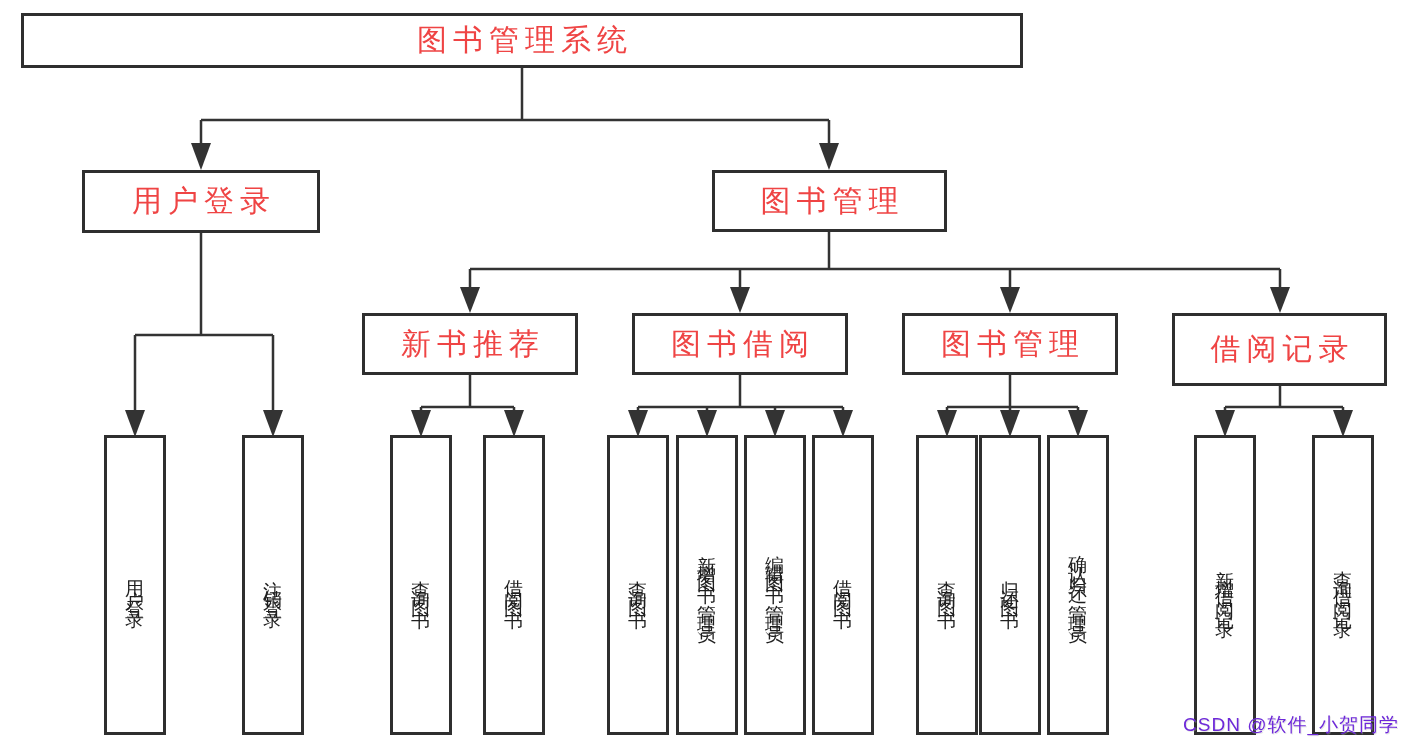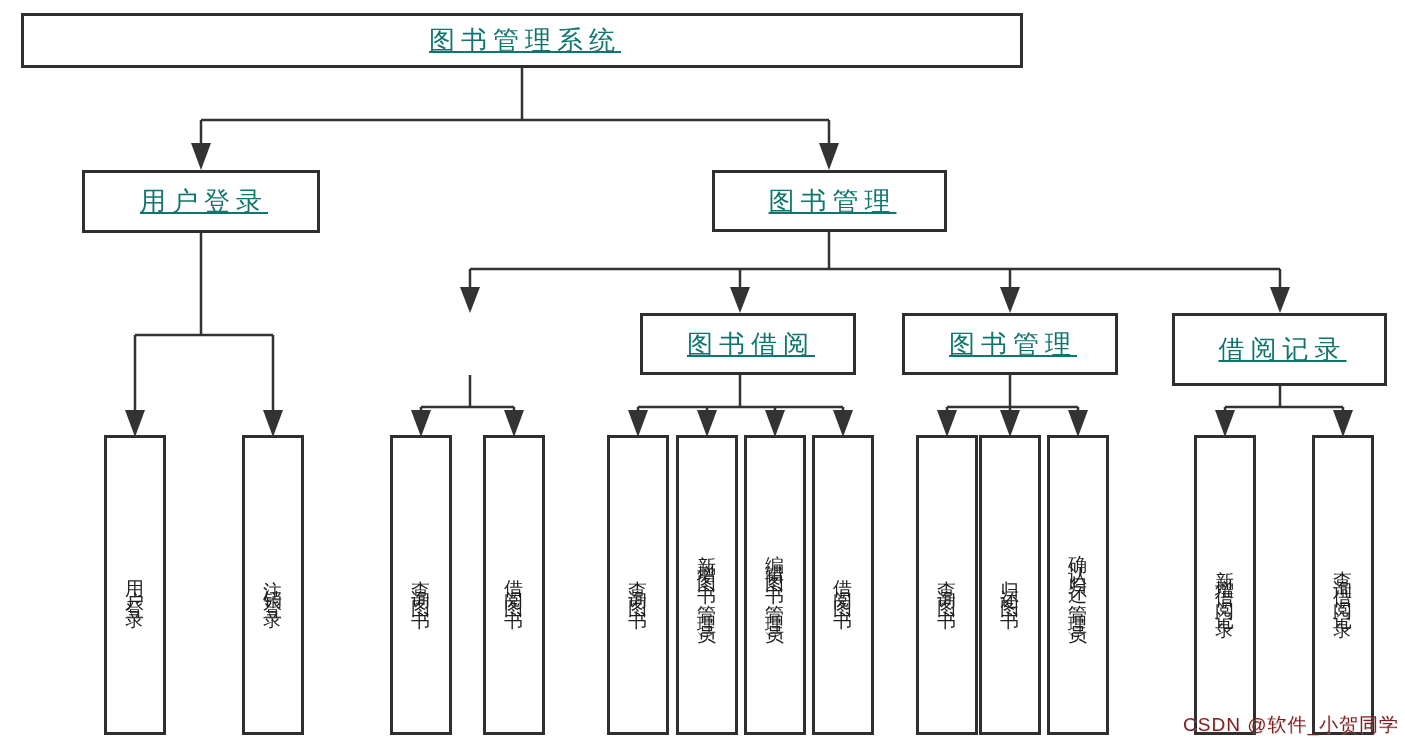--- a/index.html
+++ b/index.html
@@ -25,26 +25,25 @@
     position: absolute;
     box-sizing: border-box;
     border: 3px solid #2f2f2f;
     background: #ffffff;
     display: flex;
     align-items: center;
     justify-content: center;
     z-index: 2;
   }
   .hbox .label {
-    font-size: 26px;
+    font-size: 30px;
     letter-spacing: 6px;
     text-indent: 6px;
-    color: #0f766e;
+    color: #ef4444;
     white-space: nowrap;
-    text-decoration: underline;
   }
   .vbox {
     position: absolute;
     box-sizing: border-box;
     top: 435px;
     width: 62px;
     height: 300px;
     border: 3px solid #2f2f2f;
     background: #ffffff;
     display: flex;
@@ -59,21 +58,21 @@
     letter-spacing: 10px;
     line-height: 1;
     color: #1f1f1f;
     white-space: nowrap;
   }
   .watermark {
     position: absolute;
     right: 6px;
     top: 712px;
     font-size: 19px;
-    color: #7f1d1d;
+    color: #6d28d9;
     letter-spacing: 1px;
     z-index: 3;
     text-shadow: 1px 1px 0 rgba(180,180,180,0.35);
     white-space: nowrap;
   }
 </style>
 </head>
 <body>
 
 <div class="canvas">
@@ -125,21 +124,24 @@
     <span class="label">图书管理系统</span>
   </div>
 
   <div class="hbox" style="left:82px; top:170px; width:238px; height:63px;">
     <span class="label">用户登录</span>
   </div>
   <div class="hbox" style="left:712px; top:170px; width:235px; height:62px;">
     <span class="label">图书管理</span>
   </div>
 
-  <div class="hbox" style="left:632px; top:313px; width:216px; height:62px;margin-left:8px;">
+  <div class="hbox" style="left:362px; top:313px; width:216px; height:62px;">
+    <span class="label">新书推荐</span>
+  </div>
+  <div class="hbox" style="left:632px; top:313px; width:216px; height:62px;">
     <span class="label">图书借阅</span>
   </div>
   <div class="hbox" style="left:902px; top:313px; width:216px; height:62px;">
     <span class="label">图书管理</span>
   </div>
   <div class="hbox" style="left:1172px; top:313px; width:215px; height:73px;">
     <span class="label">借阅记录</span>
   </div>
 
   <div class="vbox" style="left:104px;">

